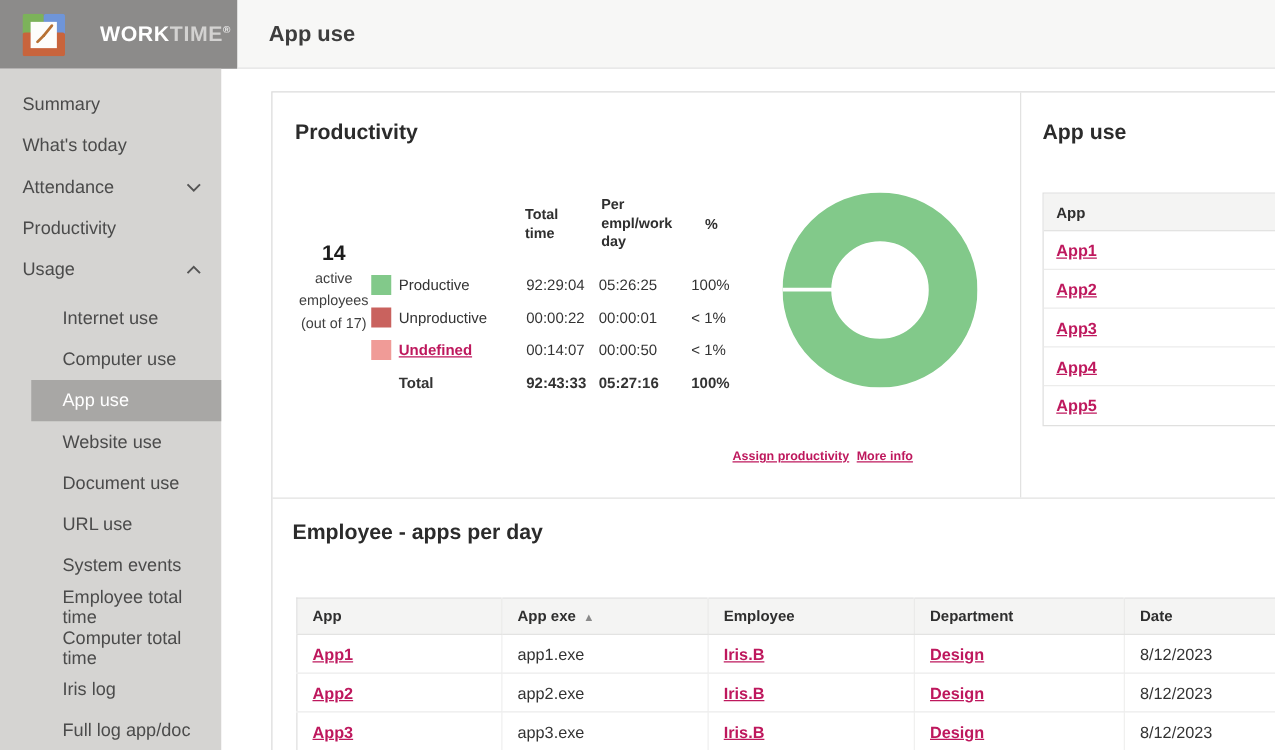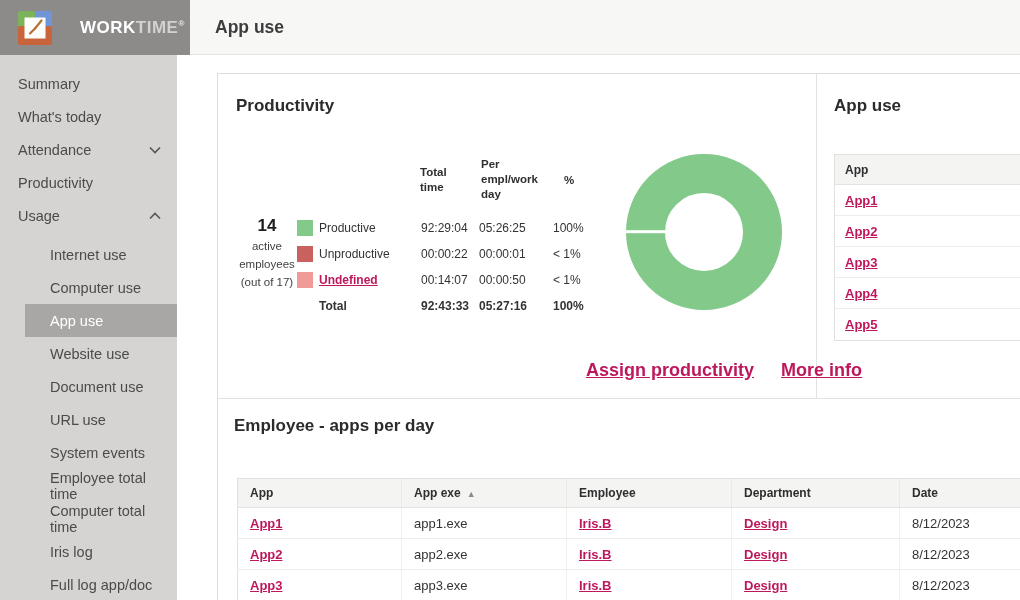--- a/index.html
+++ b/index.html
@@ -28,40 +28,40 @@
   .chev { width:12px; height:8px; flex:0 0 auto; }
 
   
   .container { position:absolute; left:217px; top:73px; width:1100px; height:560px;
     background:#fff; border:1px solid #dcdcdb; }
   .vdivider { position:absolute; left:598px; top:0; width:1px; height:324px; background:#e2e2e1; }
   .panel-title { font-size:17px; font-weight:bold; color:#2b2b2b; }
 
   
   .prod-title { position:absolute; left:18px; top:22px; }
-  .active-block { position:absolute; left:6px; top:141px; width:86px; text-align:center; }
+  .active-block { position:absolute; left:6px; top:118px; width:86px; text-align:center; }
   .active-num { font-size:17px; font-weight:bold; color:#1d1d1d; line-height:22px; }
   .active-line { font-size:11.5px; color:#3f3f3f; line-height:18px; }
   .stat-head { position:absolute; font-size:11.5px; font-weight:bold; color:#2f2f2f; line-height:15px; }
   .h-total { left:202px; top:91px; width:40px; }
   .h-perday { left:263px; top:83px; width:66px; }
   .h-pct { left:346px; top:99px; }
   .stats { position:absolute; left:79px; top:141px; }
   .stat-row { display:flex; align-items:center; height:26px; font-size:12px; color:#333; }
   .sw { width:16px; height:16px; margin-right:6px; flex:0 0 auto; }
   .sc-label { width:102px; }
   .sc-total { width:58px; }
   .sc-perday { width:74px; }
   .sc-pct { width:50px; }
   .total-row { font-weight:bold; }
   .total-row .sc-label { padding-left:22px; width:124px; }
   a.blue, .blue { color:#be185d; font-weight:bold; text-decoration:underline; cursor:pointer; }
   .donut { position:absolute; left:408px; top:80px; width:156px; height:156px; }
-  .prod-links { position:absolute; left:368px; top:286px; display:flex; gap:27px;
-    font-size:18px; white-space:nowrap; }
+  .prod-links { position:absolute; left:368px; top:286px; display:flex; gap:6px;
+    font-size:10px; white-space:nowrap; }
 
   
   .appuse-title { position:absolute; left:616px; top:22px; }
   .app-table { position:absolute; left:616px; top:80px; width:430px;
     border:1px solid #e0e0df; font-size:13px; }
   .app-table .thead { height:30px; background:#f4f4f3; display:flex; align-items:center;
     padding-left:10px; font-size:12px; font-weight:bold; color:#2f2f2f;
     border-bottom:1px solid #e3e3e2; }
   .app-table .trow { height:31px; display:flex; align-items:center; padding-left:10px;
     border-bottom:1px solid #ececeb; }

